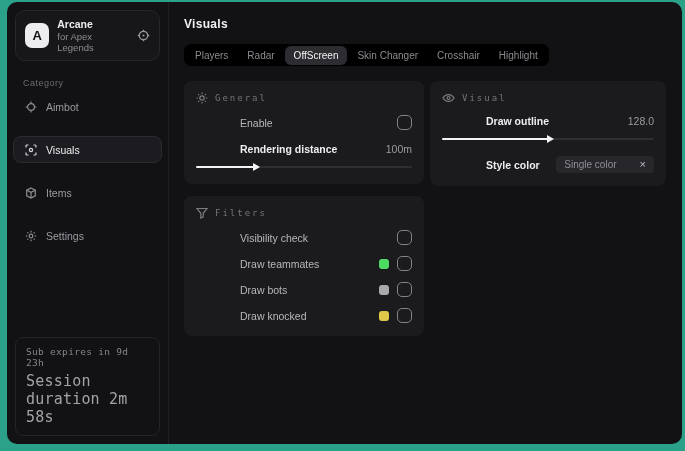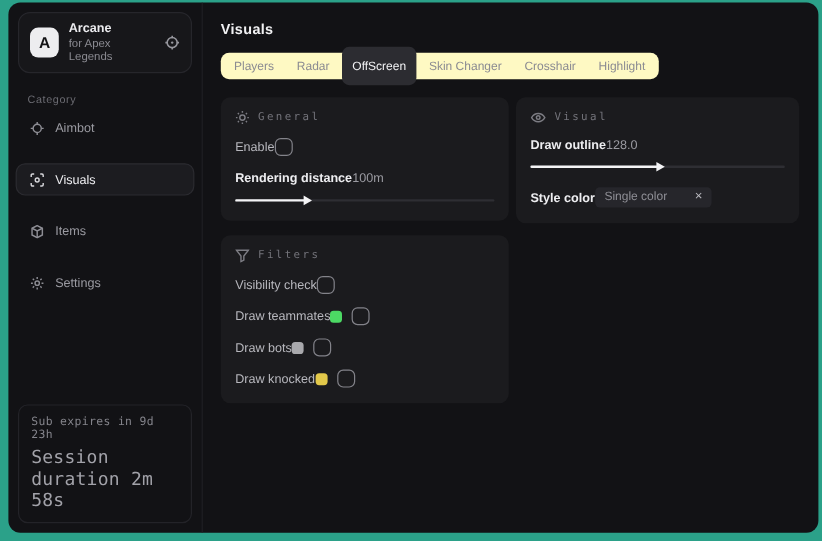--- a/index.html
+++ b/index.html
@@ -46,40 +46,40 @@
     margin:8px; border:1px solid #232328; border-radius:8px; padding:8px 10px 9px;
     font-family:"DejaVu Sans Mono","Liberation Mono",monospace;
     display:flex; flex-direction:column; gap:4px;
   }
   .footer-line1 { font-size:9.5px; color:#84848b; letter-spacing:.3px; }
   .footer-line2 { font-size:15px; color:#a2a2a9; letter-spacing:.2px; }
   
   .main { flex:1; padding:15px 16px 0 15px; display:flex; flex-direction:column; }
   .page-title { font-size:12px; font-weight:700; color:#f1f1f3; letter-spacing:.3px; }
   .tabbar {
-    margin-top:13px; background:#fef9c3; border-radius:7px; height:22px;
+    margin-top:13px; background:#000000; border-radius:7px; height:22px;
     display:inline-flex; align-items:center; padding:0 2px; gap:1px; width:fit-content;
   }
   .tab {
     padding:0 9px; height:18px; display:flex; align-items:center;
     font-size:10px; color:#8b8b92; border-radius:6px; cursor:default; white-space:nowrap;
   }
-  .tab.active { background:#2c2c31; color:#f2f2f4; height:32px; }
+  .tab.active { background:#2c2c31; color:#f2f2f4; height:19px; }
   .grid {
     margin-top:15px; display:grid; grid-template-columns:240px 236px;
     column-gap:6px; row-gap:10px; align-items:start;
   }
   .panel { background:#1b1b1e; border-radius:8px; padding:11px 12px 13px; }
   .panel-head {
     display:flex; align-items:center; gap:7px; color:#73737a;
     font-family:"DejaVu Sans Mono","Liberation Mono",monospace;
     font-size:9px; letter-spacing:2px; margin-bottom:11px;
   }
   .panel-head .picon { display:flex; color:#7c7c83; }
-  .row { display:flex; align-items:center; margin-top:11px; }
+  .row { display:flex; align-items:center; justify-content:space-between; margin-top:11px;margin-left:44px; }
   .row:first-of-type { margin-top:0; }
   .lbl { font-size:10.5px; color:#b7b7bd; }
   .lbl.strong { color:#ededf0; font-weight:700; }
   .val { font-size:10.5px; color:#9a9aa1; }
   .checkbox {
     width:15px; height:15px; border:1.5px solid #83838a; border-radius:5px;
     background:transparent; cursor:pointer;
   }
   .right-group { display:flex; align-items:center; gap:8px; }
   .swatch { width:10px; height:10px; border-radius:3px; }

